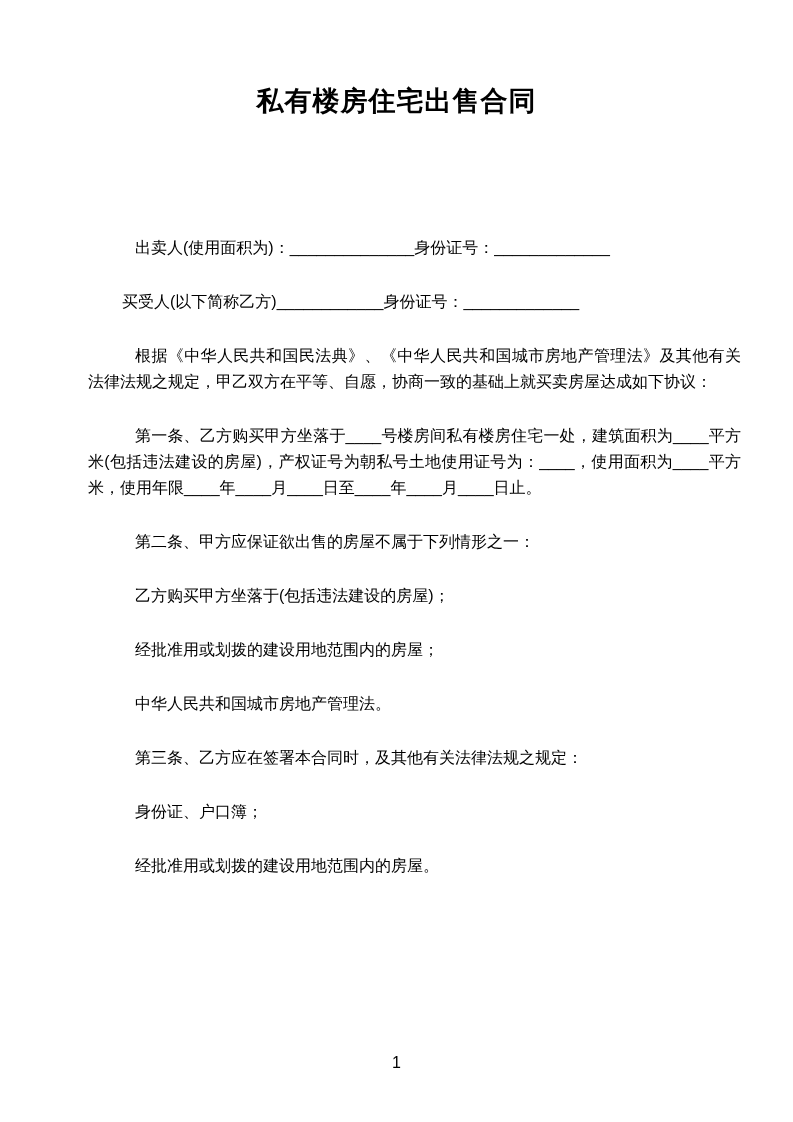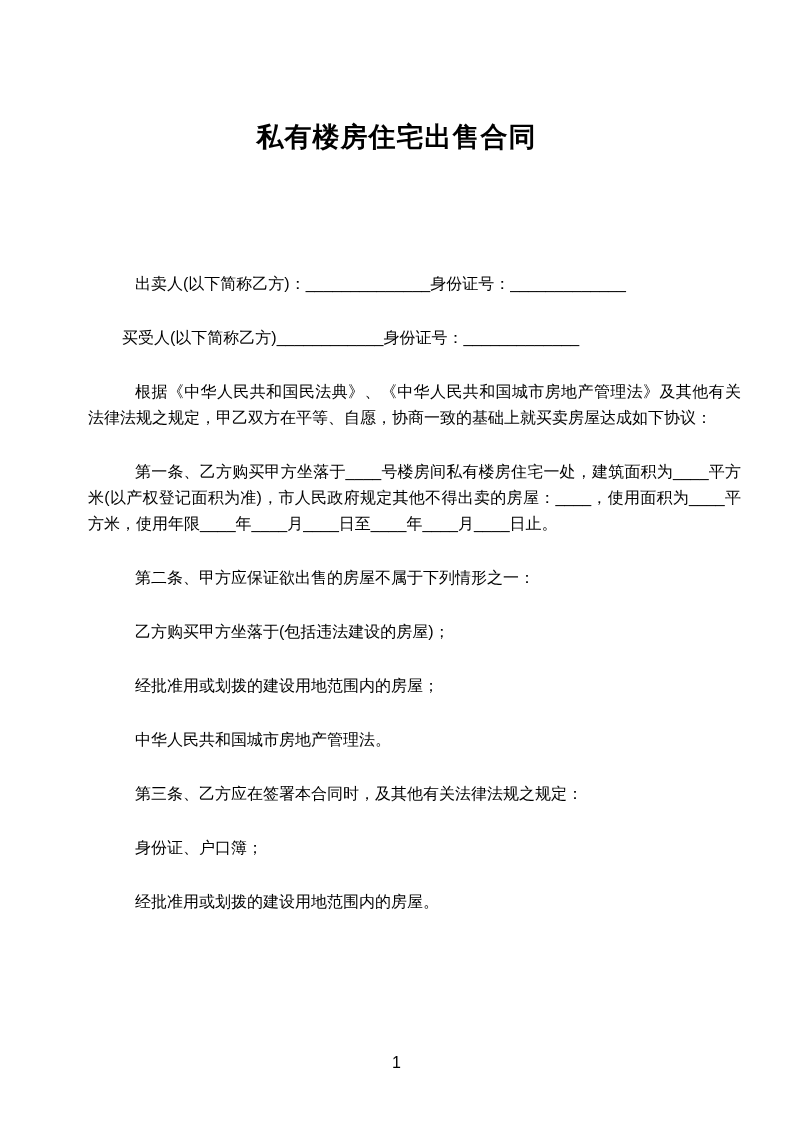--- a/index.html
+++ b/index.html
@@ -14,21 +14,21 @@
     margin: 0 auto;
     background: #ffffff;
     color: #000000;
     overflow: hidden;
     font-family: "Liberation Sans", sans-serif;
     font-size: 16px;
     line-height: 26px;
   }
   .doc-title {
     margin: 0 0 117px 0;
-    padding-top: 120px;
+    padding-top: 84px;
     font-size: 27px;
     line-height: 34px;
     font-weight: 700;
     text-align: center;
     letter-spacing: 1px;
   }
   .body-text {
     padding: 0 52px 0 88px;
   }
   .body-text p {
@@ -52,27 +52,27 @@
 </style>
 </head>
 <body>
 
 <div class="page">
 
   <h1 class="doc-title">私有楼房住宅出售合同</h1>
 
   <div class="body-text">
 
-    <p>出卖人(以下简称乙方)：______________身份证号：_____________</p>
+    <p>出卖人(使用面积为)：______________身份证号：_____________</p>
 
     <p class="indent-sm">买受人(以下简称乙方)____________身份证号：_____________</p>
 
     <p>根据《中华人民共和国民法典》、《中华人民共和国城市房地产管理法》及其他有关法律法规之规定，甲乙双方在平等、自愿，协商一致的基础上就买卖房屋达成如下协议：</p>
 
-    <p>第一条、乙方购买甲方坐落于____号楼房间私有楼房住宅一处，建筑面积为____平方米(以产权登记面积为准)，市人民政府规定其他不得出卖的房屋：____，使用面积为____平方米，使用年限____年____月____日至____年____月____日止。</p>
+    <p>第一条、乙方购买甲方坐落于____号楼房间私有楼房住宅一处，建筑面积为____平方米(包括违法建设的房屋)，产权证号为朝私号土地使用证号为：____，使用面积为____平方米，使用年限____年____月____日至____年____月____日止。</p>
 
     <p>第二条、甲方应保证欲出售的房屋不属于下列情形之一：</p>
 
     <p>乙方购买甲方坐落于(包括违法建设的房屋)；</p>
 
 
     <p>经批准用或划拨的建设用地范围内的房屋；</p>
 
     <p>中华人民共和国城市房地产管理法。</p>
 

